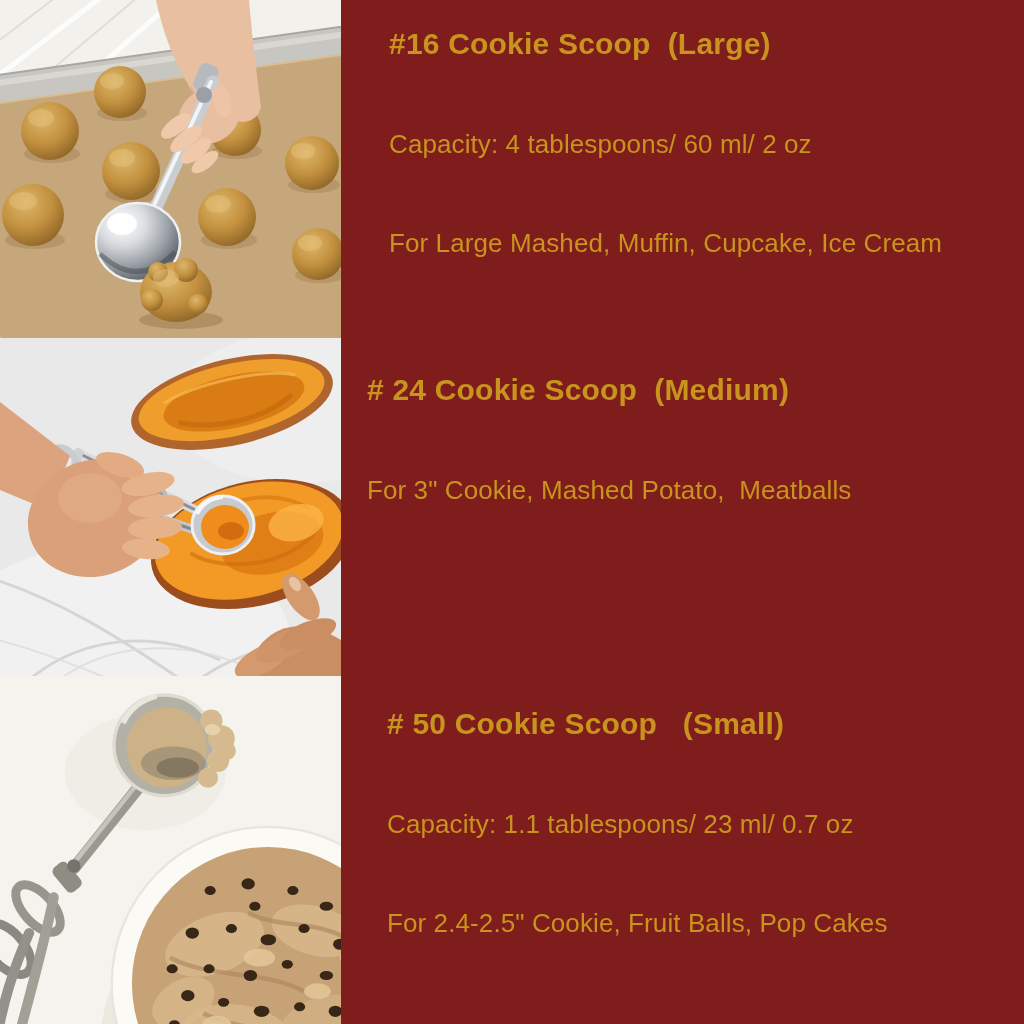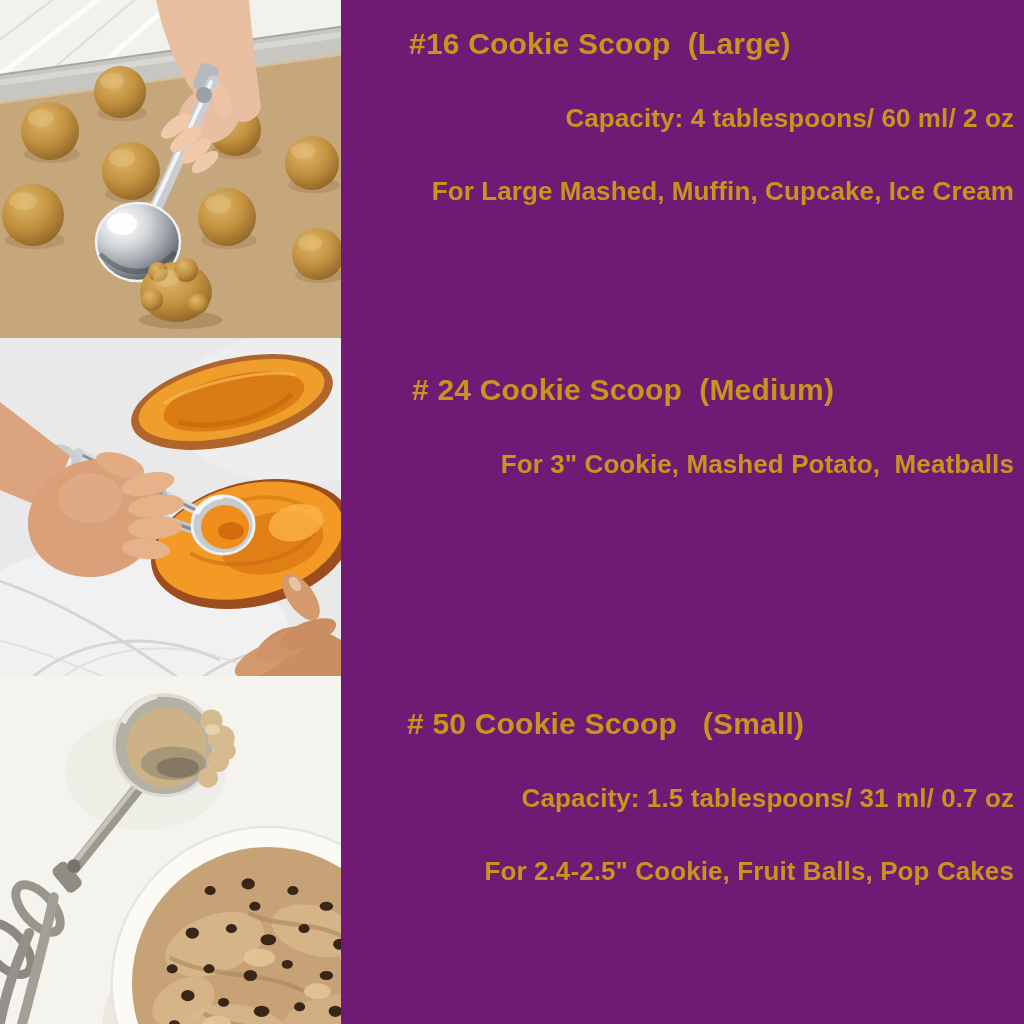--- a/index.html
+++ b/index.html
@@ -1,29 +1,29 @@
 <!DOCTYPE html>
 <html><head>
 <meta charset="utf-8">
 <style>
   html,body{margin:0;padding:0;}
   body{width:1024px;height:1024px;font-family:"Liberation Sans",sans-serif;background:#ffffff;}
   .page{width:1024px;height:1024px;display:flex;flex-direction:column;overflow:hidden;background:#ffffff;}
-  .section{display:flex;flex:0 0 auto;background:#701a75;gap:20px;}
+  .section{display:flex;flex:0 0 auto;background:#7f1d1d;}
   .sec-1,.sec-2{height:338px;}
   .sec-3{height:380px;}
   .divider{height:4px;width:100%;background:linear-gradient(to bottom,#d9ebcd,#a9cf97 35%,#a9cf97 65%,#d9ebcd);}
   .photo{flex:0 0 341px;width:341px;height:100%;overflow:hidden;}
   .photo svg{display:block;width:341px;height:100%;}
   .text-col{flex:1;color:#C8941D;padding-right:10px;}
   .sec-1 .text-col{padding:26px 10px 0 48px;}
-  .sec-2 .text-col{padding:34px 10px 0 51px;}
+  .sec-2 .text-col{padding:34px 10px 0 26px;}
   .sec-3 .text-col{padding:30px 10px 0 46px;}
   .heading{font-size:30px;font-weight:bold;line-height:1.18;white-space:pre-wrap;letter-spacing:.2px;}
-  .line{font-size:26px;font-weight:bold;line-height:1.18;margin-top:42px;white-space:pre-wrap;letter-spacing:.1px;text-align:right;}
+  .line{font-size:26px;font-weight:normal;line-height:1.18;margin-top:68px;white-space:pre-wrap;letter-spacing:.1px;}
 </style>
 </head>
 <body>
 
 <div class="page">
 
   <div class="section sec-1">
     <div class="photo">
       <svg viewBox="0 0 341 338" preserveAspectRatio="xMidYMid slice" role="img" aria-label="hand-scooping-cookie-dough-onto-parchment-lined-baking-sheet">
         <defs>
@@ -313,18 +313,18 @@
                 <ellipse cx="246" cy="206" rx="5" ry="4"></ellipse>
                 <ellipse cx="266" cy="388" rx="6" ry="5"></ellipse>
                 <ellipse cx="196" cy="352" rx="5" ry="4"></ellipse>
             </g>
           </g>
         </g>
       </svg>
     </div>
     <div class="text-col">
       <div class="heading"># 50 Cookie Scoop   (Small)</div>
-      <div class="line">Capacity: 1.5 tablespoons/ 31 ml/ 0.7 oz</div>
+      <div class="line">Capacity: 1.1 tablespoons/ 23 ml/ 0.7 oz</div>
       <div class="line">For 2.4-2.5" Cookie, Fruit Balls, Pop Cakes</div>
     </div>
   </div>
 
 </div>
 
 </body></html>

